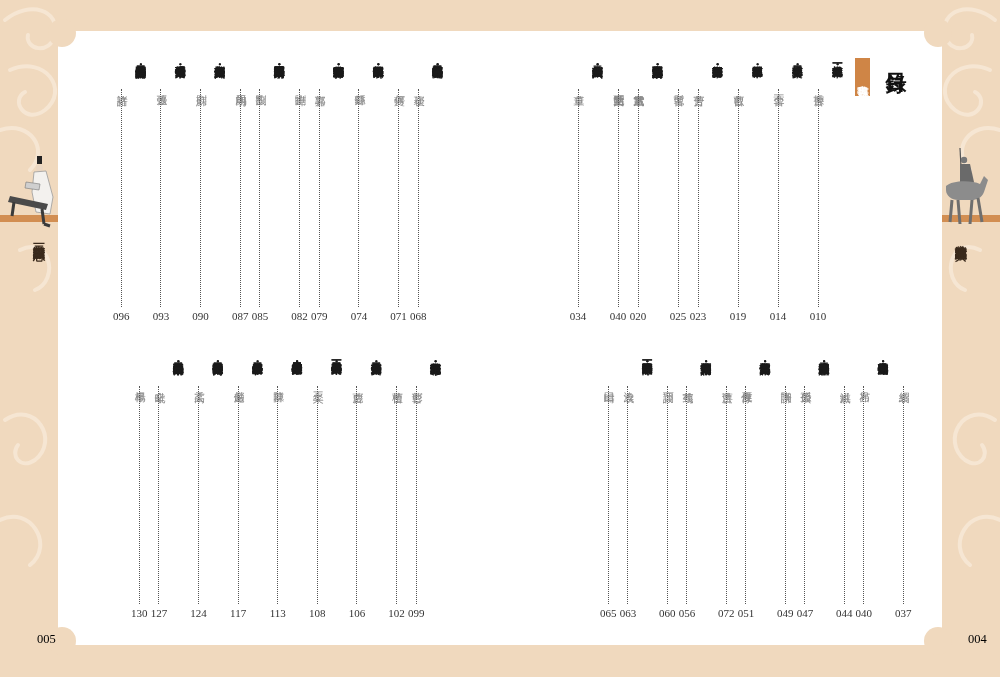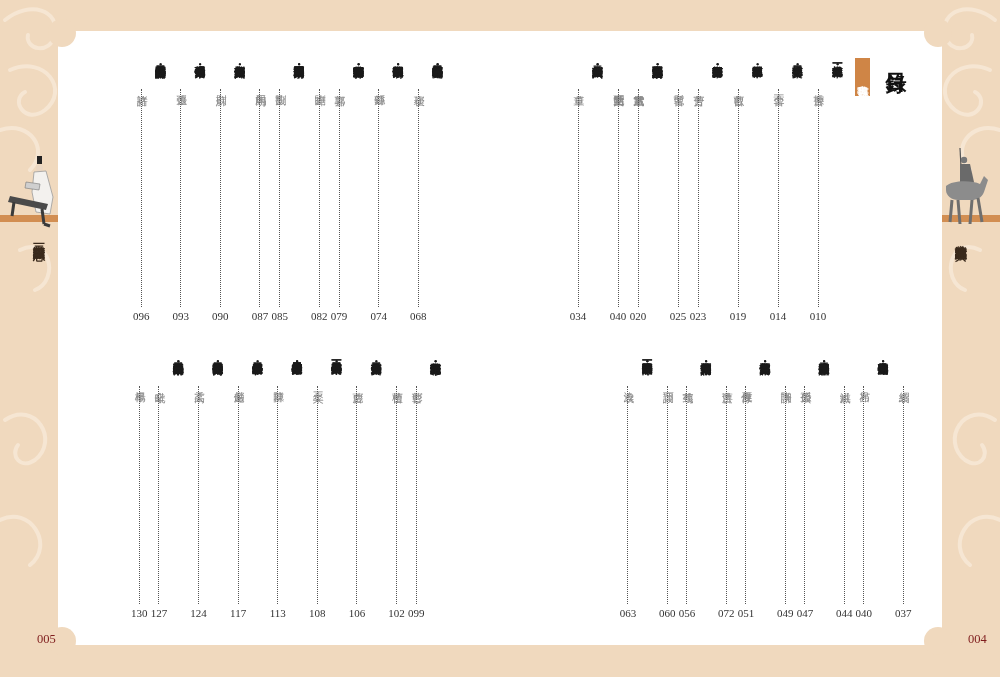--- a/index.html
+++ b/index.html
@@ -3,21 +3,21 @@
   <meta charset="utf-8">
   <style>
     html,body{margin:0;padding:0;}
     body{width:1000px;height:677px;position:relative;overflow:hidden;background:#F0D9BE;font-family:"DejaVu Serif",serif;}
     .deco{position:absolute;left:0;top:0;width:1000px;height:677px;}
     .sheet{position:absolute;left:58px;top:31px;width:884px;height:614px;background:#FFFFFF;}
     .bulge{position:absolute;width:28px;height:28px;border-radius:50%;background:#F0D9BE;}
     .stripe{position:absolute;top:215px;height:7px;background:#D28E52;}
     .figure{position:absolute;}
     .side-caption{position:absolute;top:235px;writing-mode:vertical-rl;font-family:"DejaVu Serif",serif;font-weight:bold;font-size:12px;letter-spacing:0.6px;color:#3A2A1C;line-height:14px;}
-    .page-num{position:absolute;top:632px;font-family:"Liberation Serif",serif;font-size:12.5px;color:#7f1d1d;}
+    .page-num{position:absolute;top:632px;font-family:"Liberation Serif",serif;font-size:12.5px;color:#000000;}
     .title{position:absolute;left:884px;top:56px;writing-mode:vertical-rl;font-family:"DejaVu Sans",sans-serif;font-weight:bold;font-size:21px;line-height:24px;color:#111;}
     .badge{position:absolute;left:855px;top:58px;width:15px;height:38px;background:#CF8546;color:#fff;writing-mode:vertical-rl;font-family:"DejaVu Sans",sans-serif;font-weight:bold;font-size:11.5px;line-height:15px;text-align:center;display:flex;align-items:center;justify-content:center;}
     .region{position:absolute;display:flex;flex-direction:row-reverse;height:264px;}
     .col{height:100%;display:flex;flex-direction:column;align-items:center;flex:0 0 auto;}
     #rt .col{width:20px;}
     #rb .col{width:19.67px;}
     #lt .col,#lb .col{width:19.8px;}
     .col.h span{writing-mode:vertical-rl;font-family:"DejaVu Serif",serif;font-weight:bold;font-size:10.5px;line-height:12px;color:#1A1A1A;white-space:nowrap;}
     .col.e .nm{writing-mode:vertical-rl;margin-top:28px;font-family:"DejaVu Serif",serif;font-size:11px;line-height:12px;color:#8A8A8A;white-space:nowrap;}
     .col.e .ld{flex:1 1 auto;width:0;border-left:1.4px dotted #555;margin:3px 0 4px 0;}
@@ -205,31 +205,41 @@
       <span class="pg">060</span>
     </div>
   <div class="col h">
       <span>卷十一・袁張涼國田王邴管傳第十一・袁渙・田疇</span>
     </div>
   <div class="col e">
       <span class="nm">袁渙</span>
       <span class="ld"></span>
       <span class="pg">063</span>
     </div>
+  <div class="col e">
+      <span class="nm">田疇</span>
+      <span class="ld"></span>
+      <span class="pg">065</span>
+    </div>
 </div>
 
 <div class="region" id="lt">
   <div class="col h">
       <span>卷十二・崔毛徐何邢鮑司馬傳第十二・崔琰・何夔</span>
     </div>
   <div class="col e">
       <span class="nm">崔琰</span>
       <span class="ld"></span>
       <span class="pg">068</span>
     </div>
+  <div class="col e">
+      <span class="nm">何夔</span>
+      <span class="ld"></span>
+      <span class="pg">071</span>
+    </div>
   <div class="col h">
       <span>卷十三・鍾繇華歆王朗傳第十三・鍾繇・華歆</span>
     </div>
   <div class="col e">
       <span class="nm">鍾繇</span>
       <span class="ld"></span>
       <span class="pg">074</span>
     </div>
   <div class="col h">
       <span>卷十四・程郭董劉蔣劉傳第十四・郭嘉・劉曄</span>

